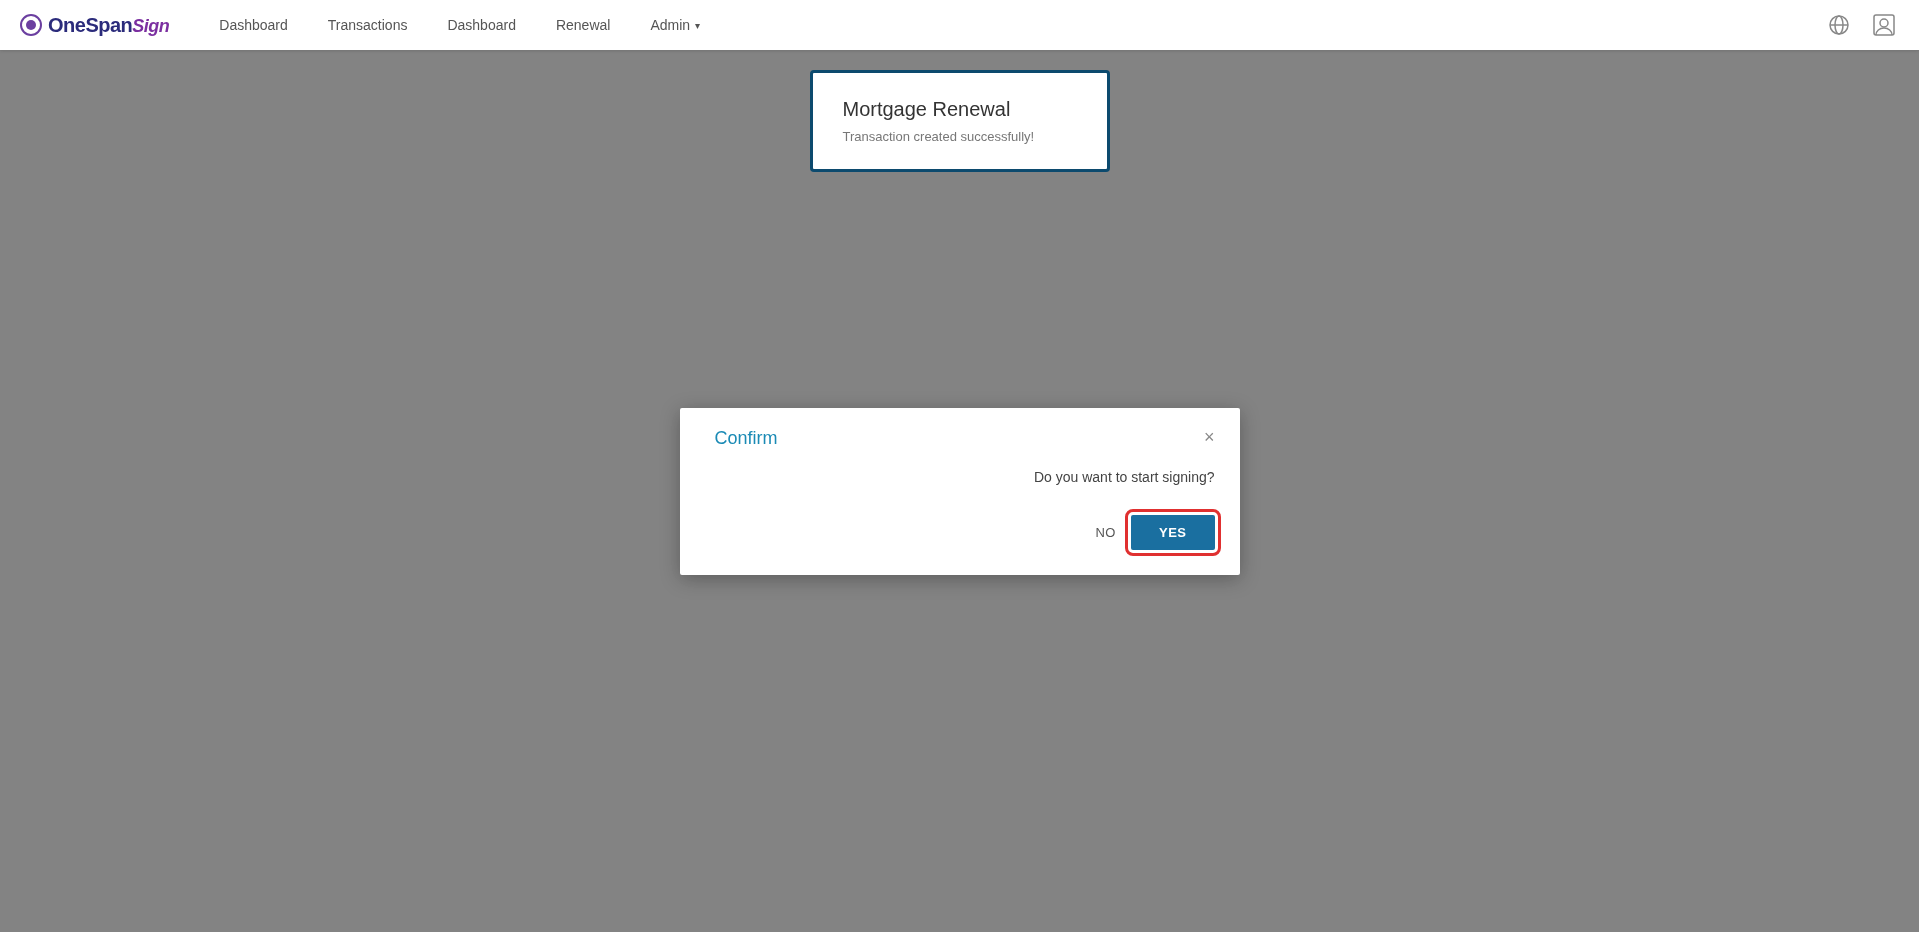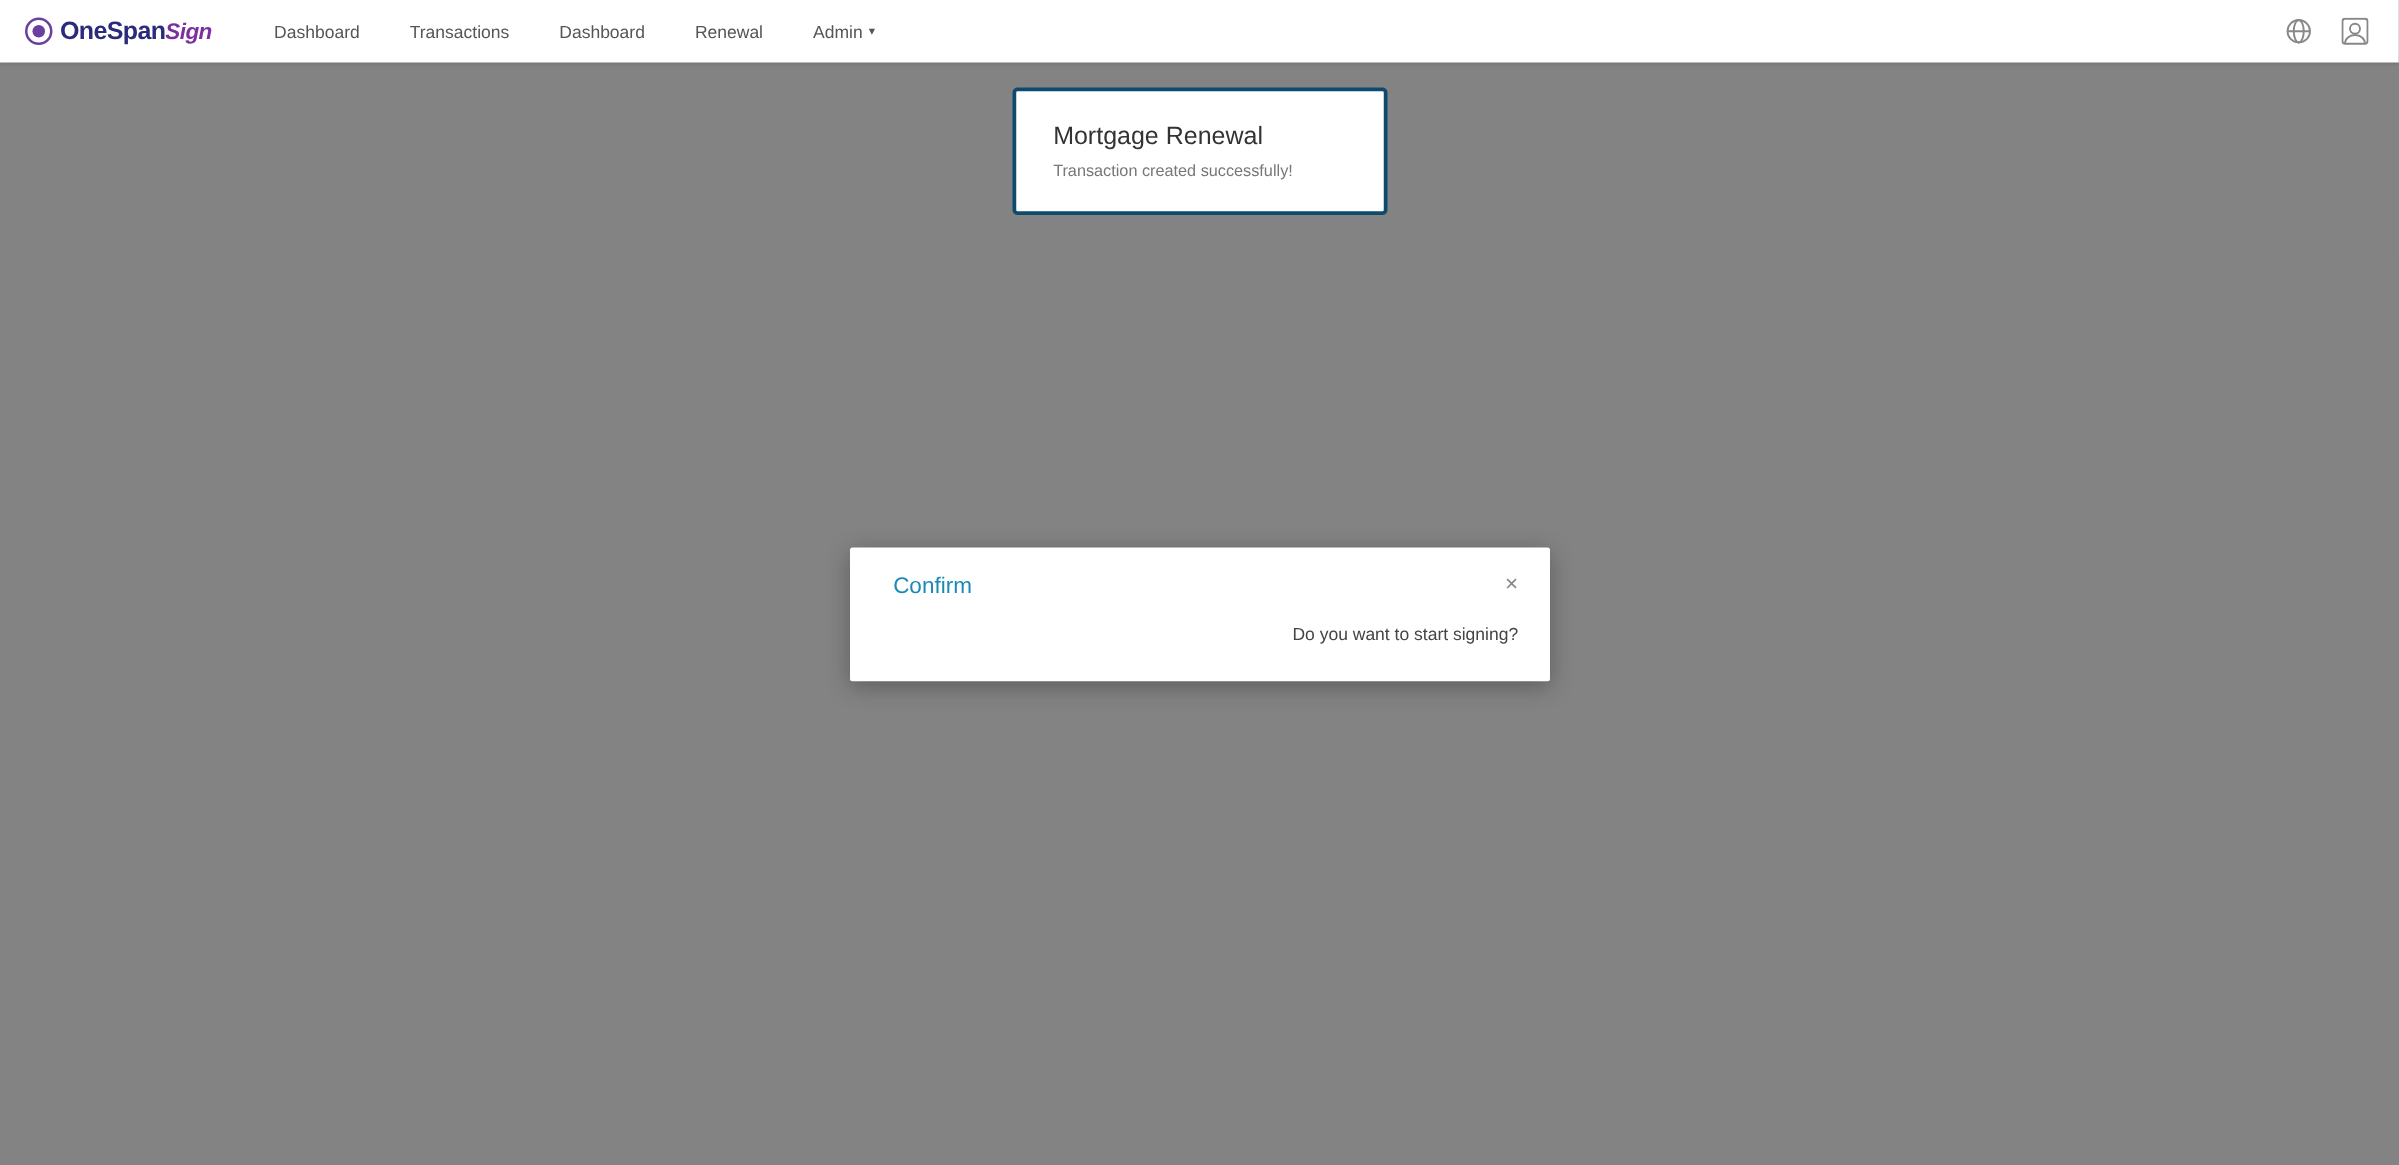--- a/index.html
+++ b/index.html
@@ -287,14 +287,18 @@
 
 <div class="modal-backdrop">
   <div class="modal">
     <div class="modal-header">
       <span class="modal-title">Confirm</span>
       <button class="modal-close">×</button>
     </div>
     <div class="modal-body">
       <p class="modal-question">Do you want to start signing?</p>
     </div>
+    <div class="modal-footer">
+      <button class="btn-no">NO</button>
+      <button class="btn-yes">YES</button>
+    </div>
   </div>
 </div>
 
 </body></html>

